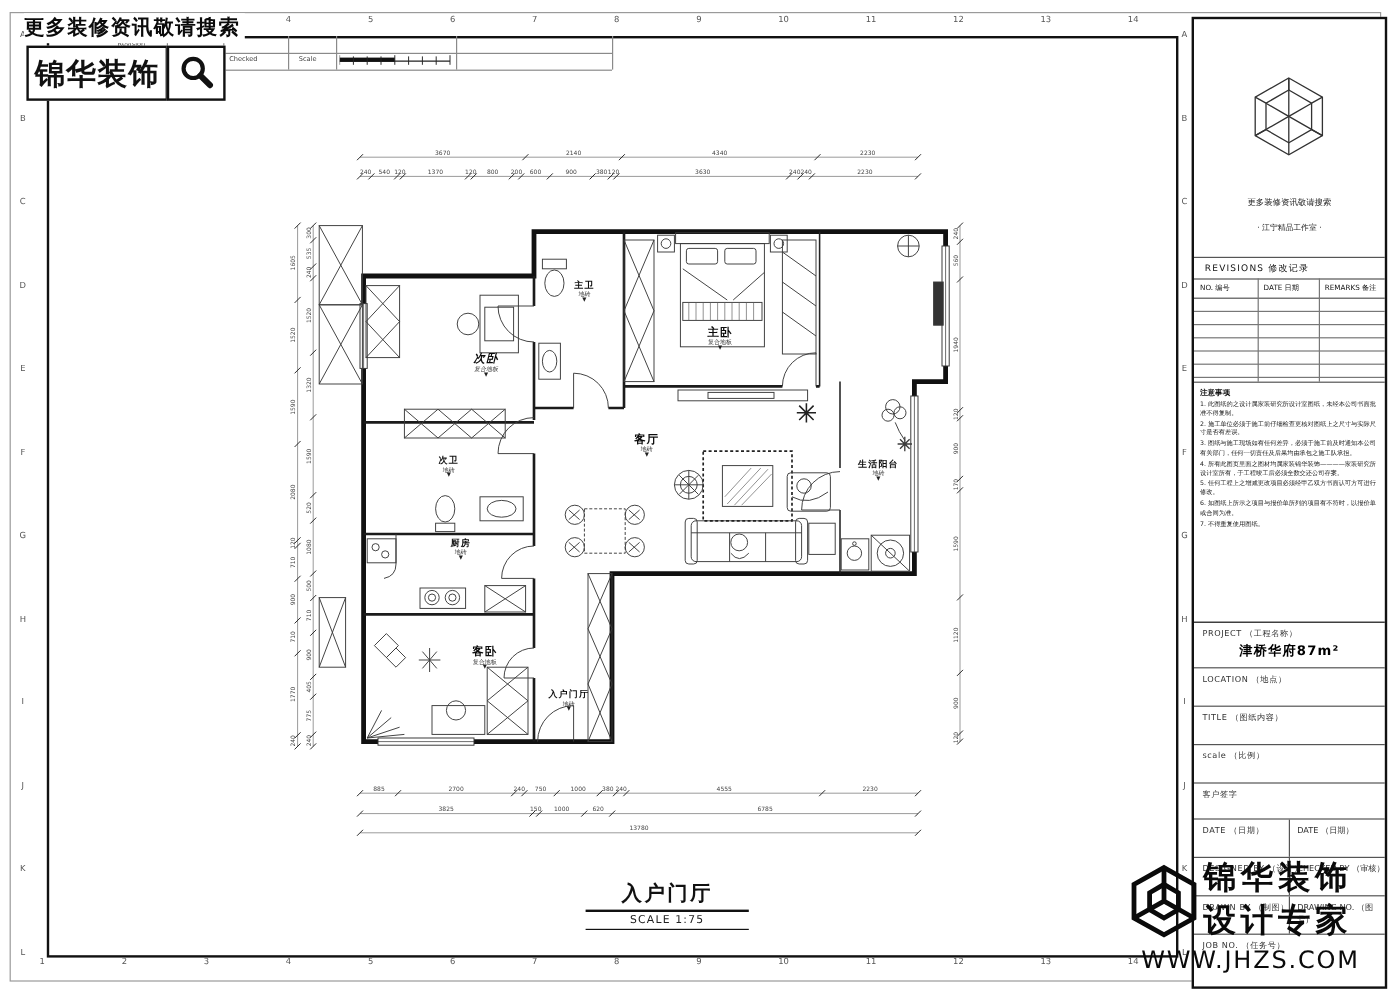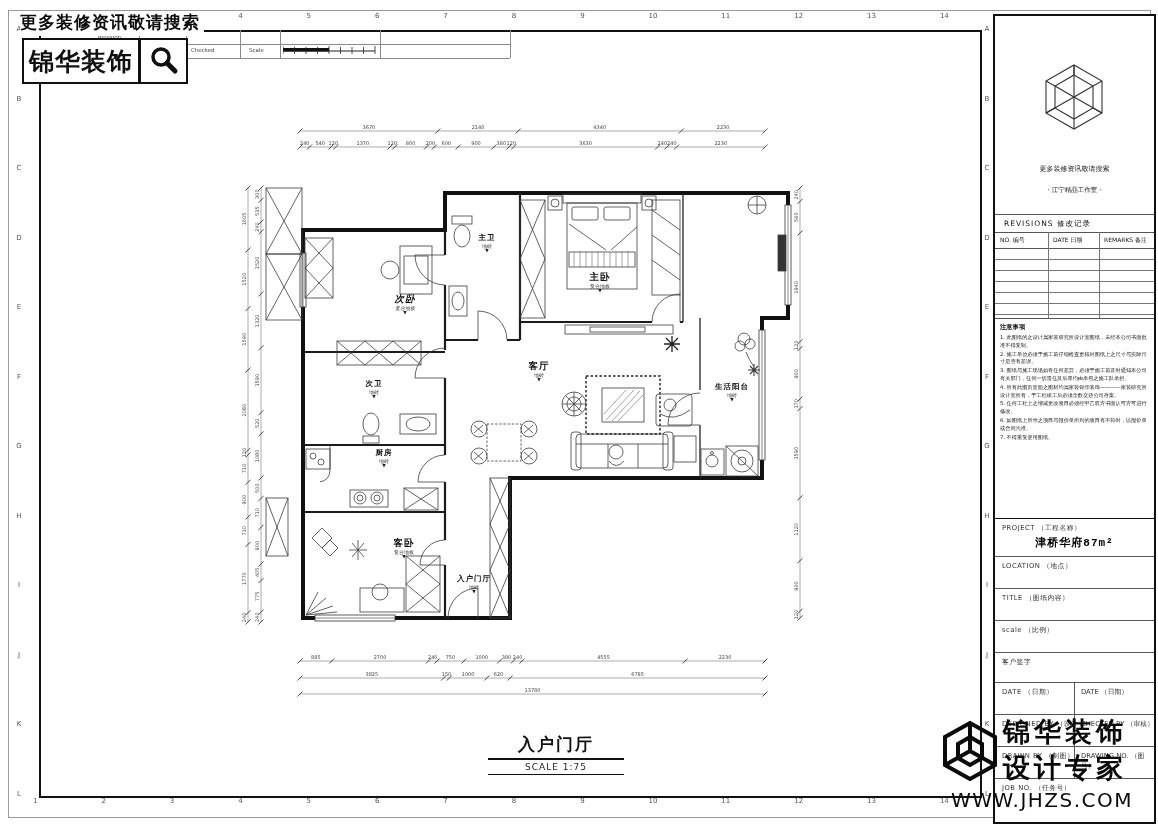--- a/index.html
+++ b/index.html
@@ -56,21 +56,21 @@
   .tb-studio{position:absolute;left:0;top:170px;width:100%;text-align:center;font-size:6.5px;color:#222;}
   .rev-title{padding:4px 0 0 9px;font-size:7.5px;letter-spacing:1px;height:14px;}
   .rev-head{display:flex;height:14px;}
   .rev-head div{font-size:6px;padding:3px 0 0 5px;box-sizing:border-box;}
   .rev-row{height:10px;border-top:1px solid #777;}
   .rev-v1{position:absolute;left:53px;top:216px;height:86px;width:1px;background:#777;}
   .rev-v2{position:absolute;left:104px;top:216px;height:86px;width:1px;background:#777;}
   .notes{padding:4px 5px 0 5px;}
   .notes-title{font-size:6.3px;font-weight:bold;margin-bottom:2px;}
   .note{font-size:5.2px;line-height:1.5;color:#222;margin-bottom:1px;}
-  .proj-value{position:absolute;left:0;top:16px;width:100%;text-align:center;font-size:11px;font-weight:bold;letter-spacing:1px;color:#000;font-family:Liberation Mono, monospace;}
+  .proj-value{position:absolute;left:0;top:16px;width:100%;text-align:center;font-size:11px;font-weight:bold;letter-spacing:1px;color:#000;}
   .half-div{position:absolute;left:79px;top:0;bottom:0;width:1px;background:#555;}
   .tb-label-r{position:absolute;left:86px;top:4px;font-size:6.8px;color:#333;}
   
   .wm{position:absolute;left:941px;top:714px;width:212px;height:104px;color:#0a0a0a;}
   .wm-text{position:absolute;left:62px;top:0;}
   .wm-text .l{display:block;font-size:27px;font-weight:bold;letter-spacing:4px;line-height:36px;white-space:nowrap;}
   .wm-url{position:absolute;left:10px;top:74px;font-size:20px;font-weight:normal;letter-spacing:1.5px;white-space:nowrap;}
 </style>
 </head>
 <body>

